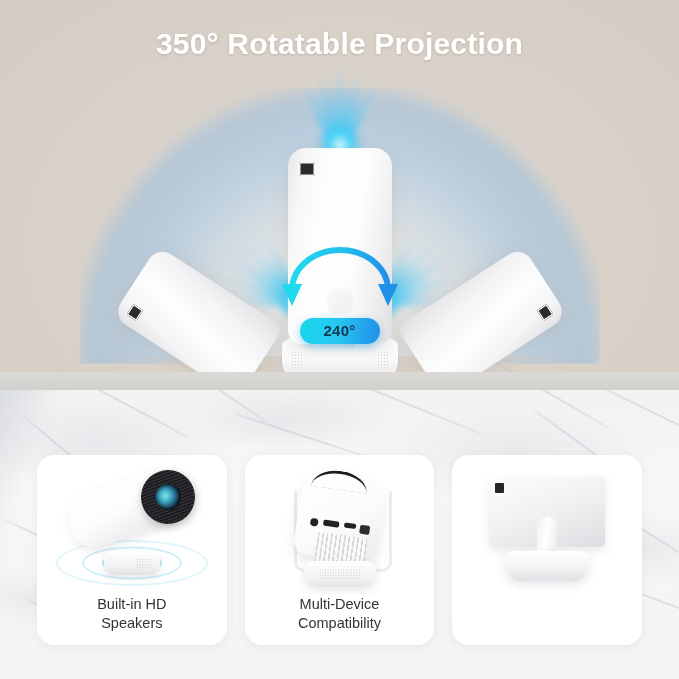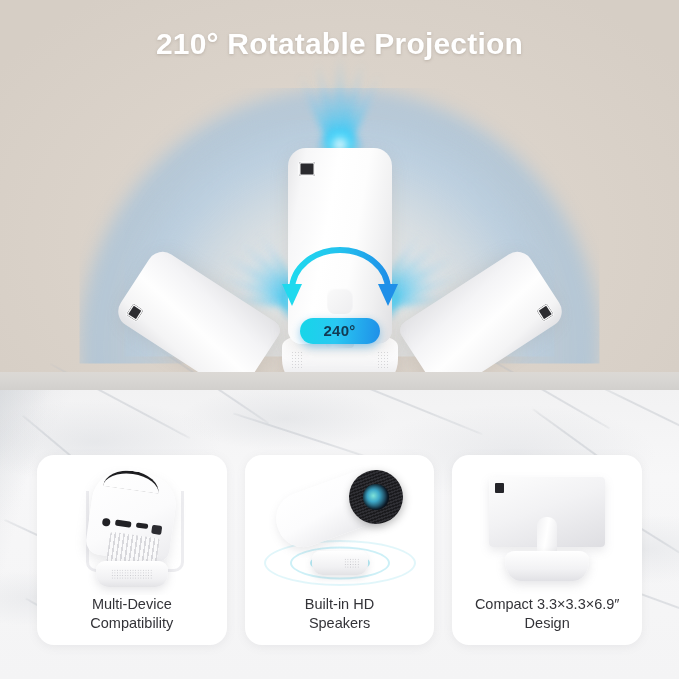--- a/index.html
+++ b/index.html
@@ -589,41 +589,56 @@
           <stop offset="100%" stop-color="#1f8fe8"></stop>
         </linearGradient>
       </defs>
       <path d="M14 50 A 48 40 0 0 1 110 50" fill="none" stroke="url(#arcGrad)" stroke-width="6" stroke-linecap="round"></path>
       <polygon points="4,44 24,44 14,66" fill="#1fd9ee"></polygon>
       <polygon points="100,44 120,44 110,66" fill="#1f8fe8"></polygon>
     </svg>
 
     <div class="badge">240°</div>
 
-    <div class="hero-title">210° Rotatable Projection</div>
+    <div class="hero-title">350° Rotatable Projection</div>
   </div>
 
   <div class="tabletop"></div>
 
   <div class="marble">
     <div class="vein" style="left:40px;  top:10px;  width:160px; height:2px; transform:rotate(28deg);"></div>
     <div class="vein" style="left:150px; top:-4px; width:130px; height:1.5px; transform:rotate(34deg);"></div>
     <div class="vein" style="left:300px; top:8px;  width:190px; height:2px; transform:rotate(22deg);"></div>
     <div class="vein" style="left:470px; top:0px;  width:150px; height:1.5px; transform:rotate(30deg);"></div>
     <div class="vein" style="left:590px; top:20px; width:120px; height:2px; transform:rotate(26deg);"></div>
     <div class="vein" style="left:10px;  top:60px; width:110px; height:1.5px; transform:rotate(40deg);"></div>
     <div class="vein" style="left:230px; top:44px; width:140px; height:1.5px; transform:rotate(18deg);"></div>
     <div class="vein" style="left:520px; top:56px; width:130px; height:2px; transform:rotate(36deg);"></div>
     <div class="vein" style="left:0px;   top:150px;width:100px; height:1.5px; transform:rotate(25deg);"></div>
     <div class="vein" style="left:600px; top:140px;width:90px;  height:1.5px; transform:rotate(32deg);"></div>
     <div class="vein" style="left:620px; top:210px;width:80px;  height:1.5px; transform:rotate(20deg);"></div>
     <div class="vein" style="left:20px;  top:230px;width:90px;  height:1.5px; transform:rotate(30deg);"></div>
   </div>
 
   <div class="cards">
+
+    <div class="card">
+      <div class="card-art">
+        <div class="c1-rings">
+          <i></i>
+            <i></i>
+            <i></i>
+        </div>
+        <div class="c1-body"></div>
+        <div class="c1-lens"></div>
+        <div class="c1-stand"></div>
+      </div>
+      <div class="card-label">Built-in HD
+Speakers</div>
+    </div>
 
     <div class="card">
       <div class="card-art">
         <div class="c2-yoke"></div>
         <div class="c2-body"></div>
         <div class="c2-top-arc"></div>
         <div class="c2-ports">
           <i></i>
             <i></i>
             <i></i>
@@ -631,38 +646,21 @@
         </div>
         <div class="c2-vents"></div>
         <div class="c2-base"></div>
       </div>
       <div class="card-label">Multi-Device
 Compatibility</div>
     </div>
 
     <div class="card">
       <div class="card-art">
-        <div class="c1-rings">
-          <i></i>
-            <i></i>
-            <i></i>
-        </div>
-        <div class="c1-body"></div>
-        <div class="c1-lens"></div>
-        <div class="c1-stand"></div>
-      </div>
-      <div class="card-label">Built-in HD
-Speakers</div>
-    </div>
-
-    <div class="card">
-      <div class="card-art">
         <div class="c3-body"></div>
         <div class="c3-chip"></div>
         <div class="c3-neck"></div>
         <div class="c3-base"></div>
       </div>
-      <div class="card-label">Compact 3.3×3.3×6.9″
-Design</div>
     </div>
 
   </div>
 </div>
 
 </body></html>

